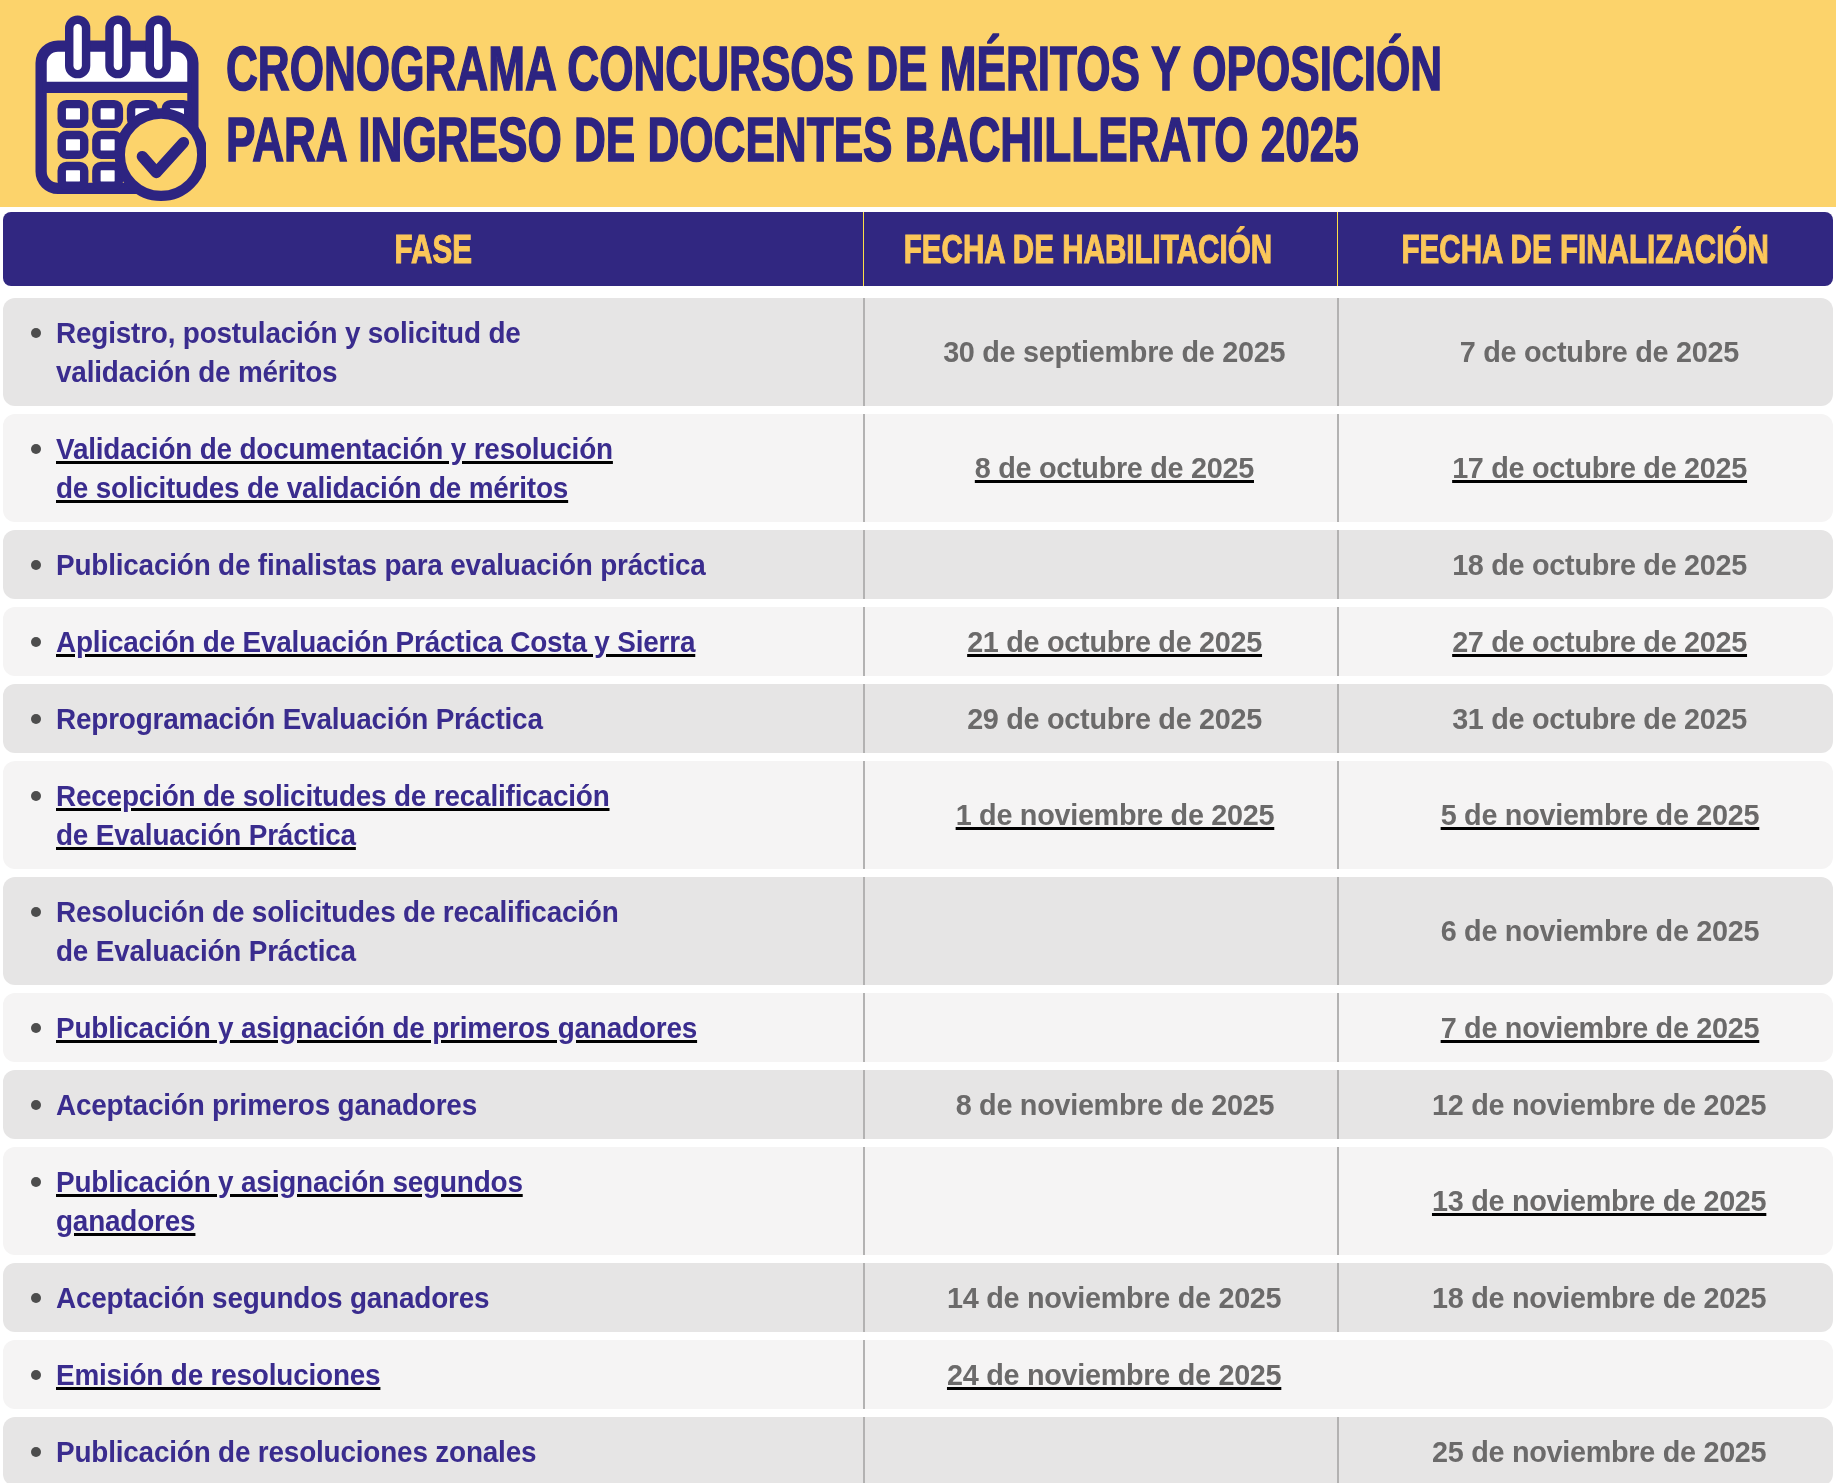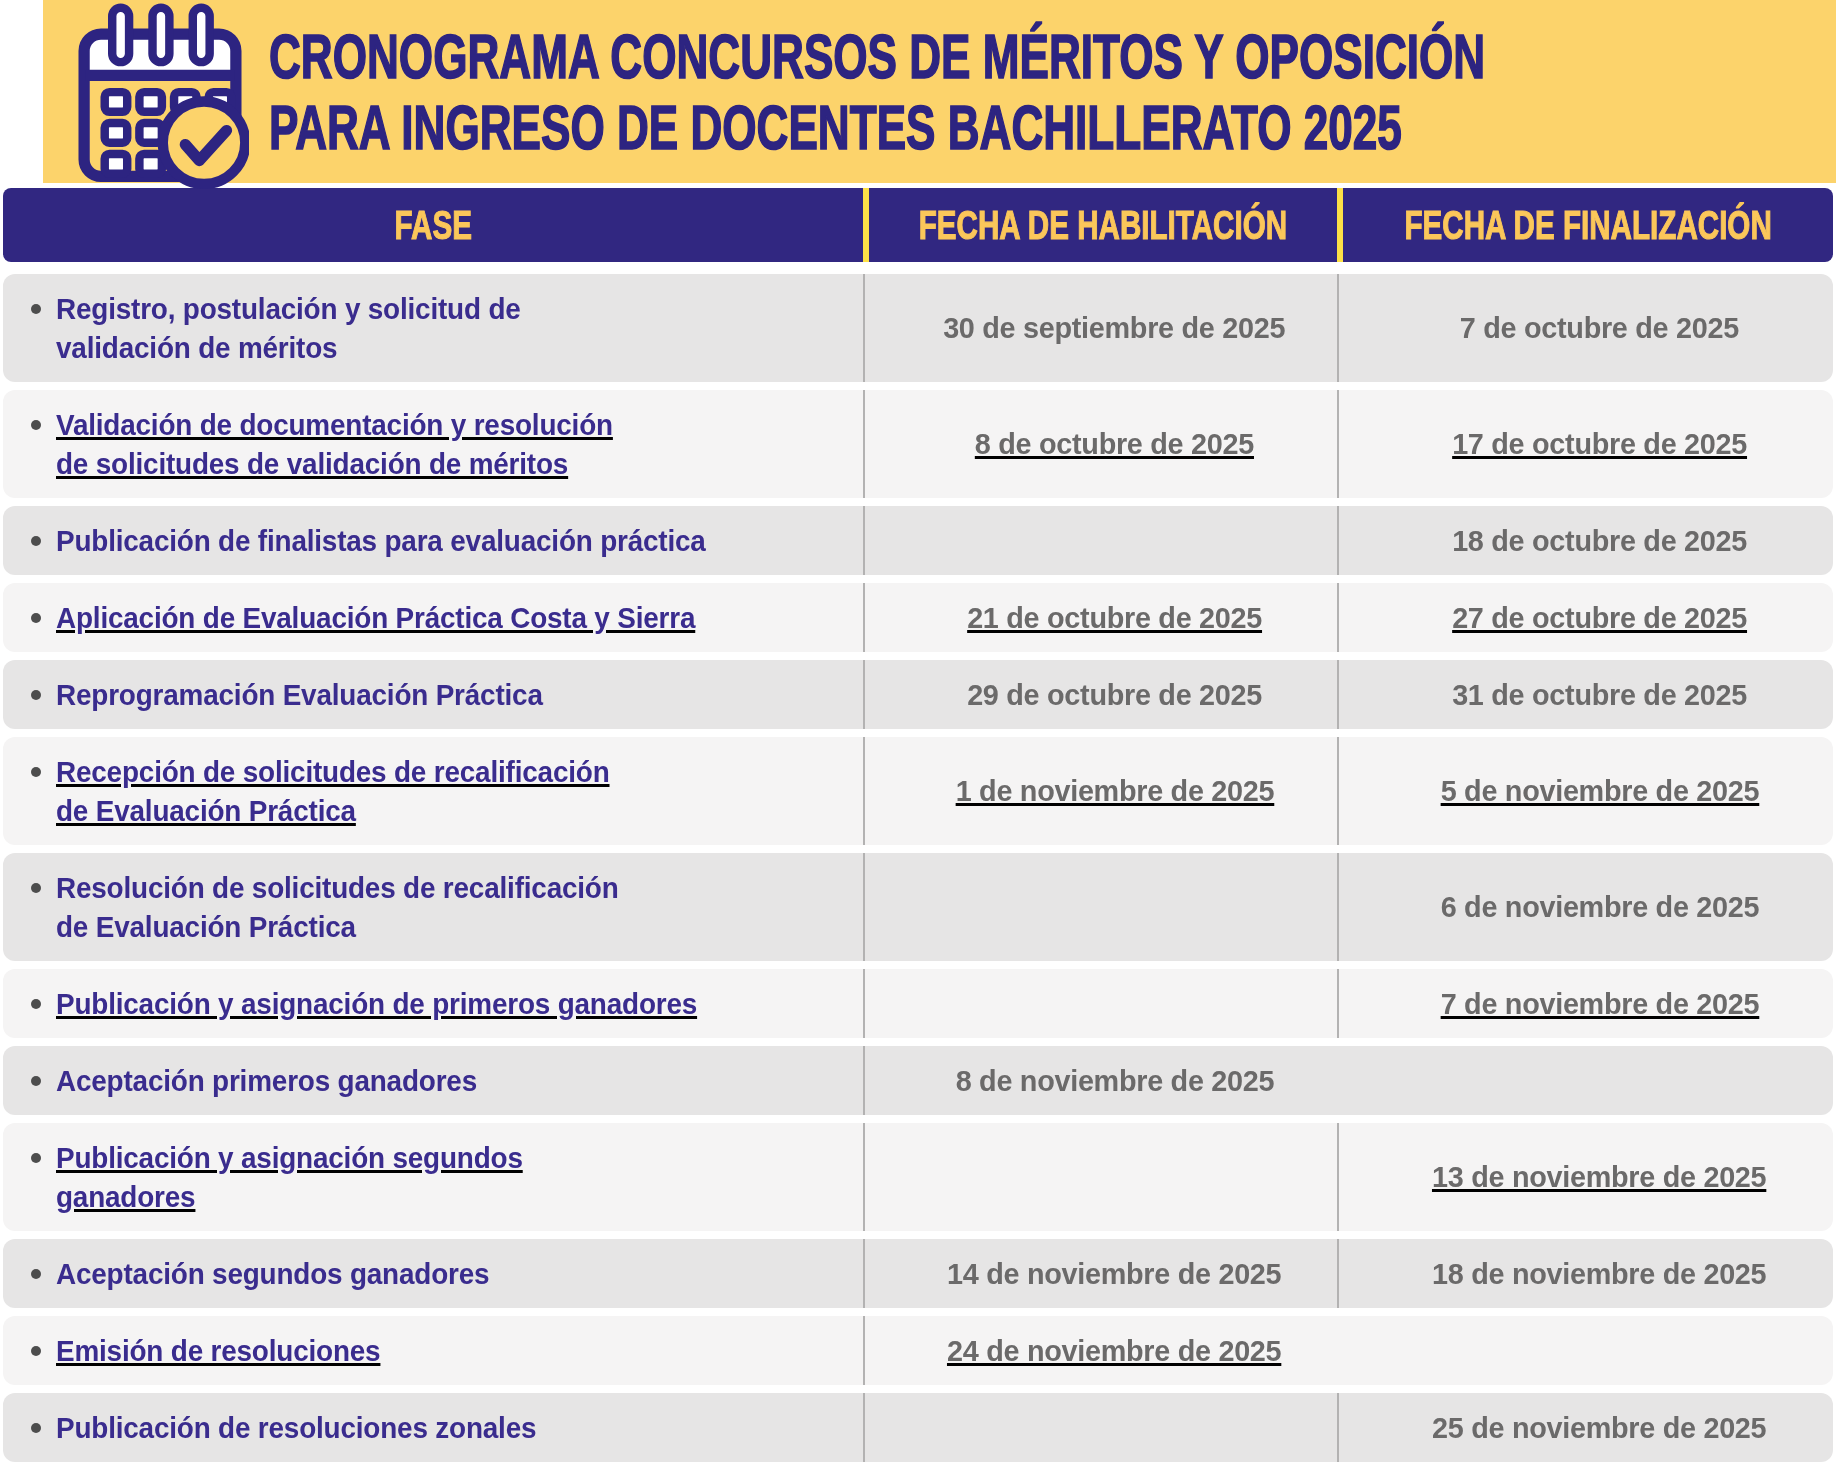--- a/index.html
+++ b/index.html
@@ -2,38 +2,38 @@
 <html><head>
 <meta charset="utf-8">
 <style>
   html,body { margin:0; padding:0; background:#ffffff; }
   .page {
     position:relative; width:1836px; height:1483px; background:#ffffff;
     font-family:"Liberation Sans", sans-serif; overflow:hidden;
   }
   
   .banner {
-    height:183px; background:#FCD36B;
-    display:flex; align-items:center;margin-left:43px;
+    height:207px; background:#FCD36B;
+    display:flex; align-items:center;
   }
   .banner-icon { margin:8px 10px 0 28px; flex:0 0 auto; }
   .titles { margin-left:10px; }
   .title-line {
     font-size:63px; line-height:71px; font-weight:bold; color:#2D2481;
     white-space:nowrap; transform:scaleX(0.70); transform-origin:left center;
     -webkit-text-stroke:1.6px #2D2481;
   }
   
   .thead {
     display:grid; grid-template-columns:860px 474px 496px;
     height:74px; margin:5px 3px 12px 3px;
     background:#312781; border-radius:8px;
   }
   .th { display:flex; align-items:center; justify-content:center; }
-  .th + .th { border-left:6px solid #fde047; }
+  .th + .th { border-left:1px solid #fde047;justify-content:flex-end; }
   .th-label {
     font-weight:bold; font-size:40px; color:#FBC75A; white-space:nowrap;
     transform:scaleX(0.74); -webkit-text-stroke:1.1px #FBC75A;
   }
   
   .rows { margin:0 3px; }
   .row {
     display:grid; grid-template-columns:860px 474px 496px;
     min-height:68px; border-radius:12px; margin-bottom:8px;
   }
@@ -239,20 +239,23 @@
   <div class="row row-gray">
     <div class="cell cell-fase">
       <div class="fase-inner">
         <span class="bullet"></span>
         <span class="fase-text">Aceptación primeros ganadores</span>
       </div>
     </div>
     <div class="cell cell-date">
       <span class="date-text">8 de noviembre de 2025</span>
     </div>
+    <div class="cell cell-date">
+      <span class="date-text">12 de noviembre de 2025</span>
+    </div>
   </div>
 
   <div class="row row-light">
     <div class="cell cell-fase">
       <div class="fase-inner">
         <span class="bullet"></span>
         <span class="fase-text">Publicación y asignación segundos
 ganadores</span>
       </div>
     </div>

